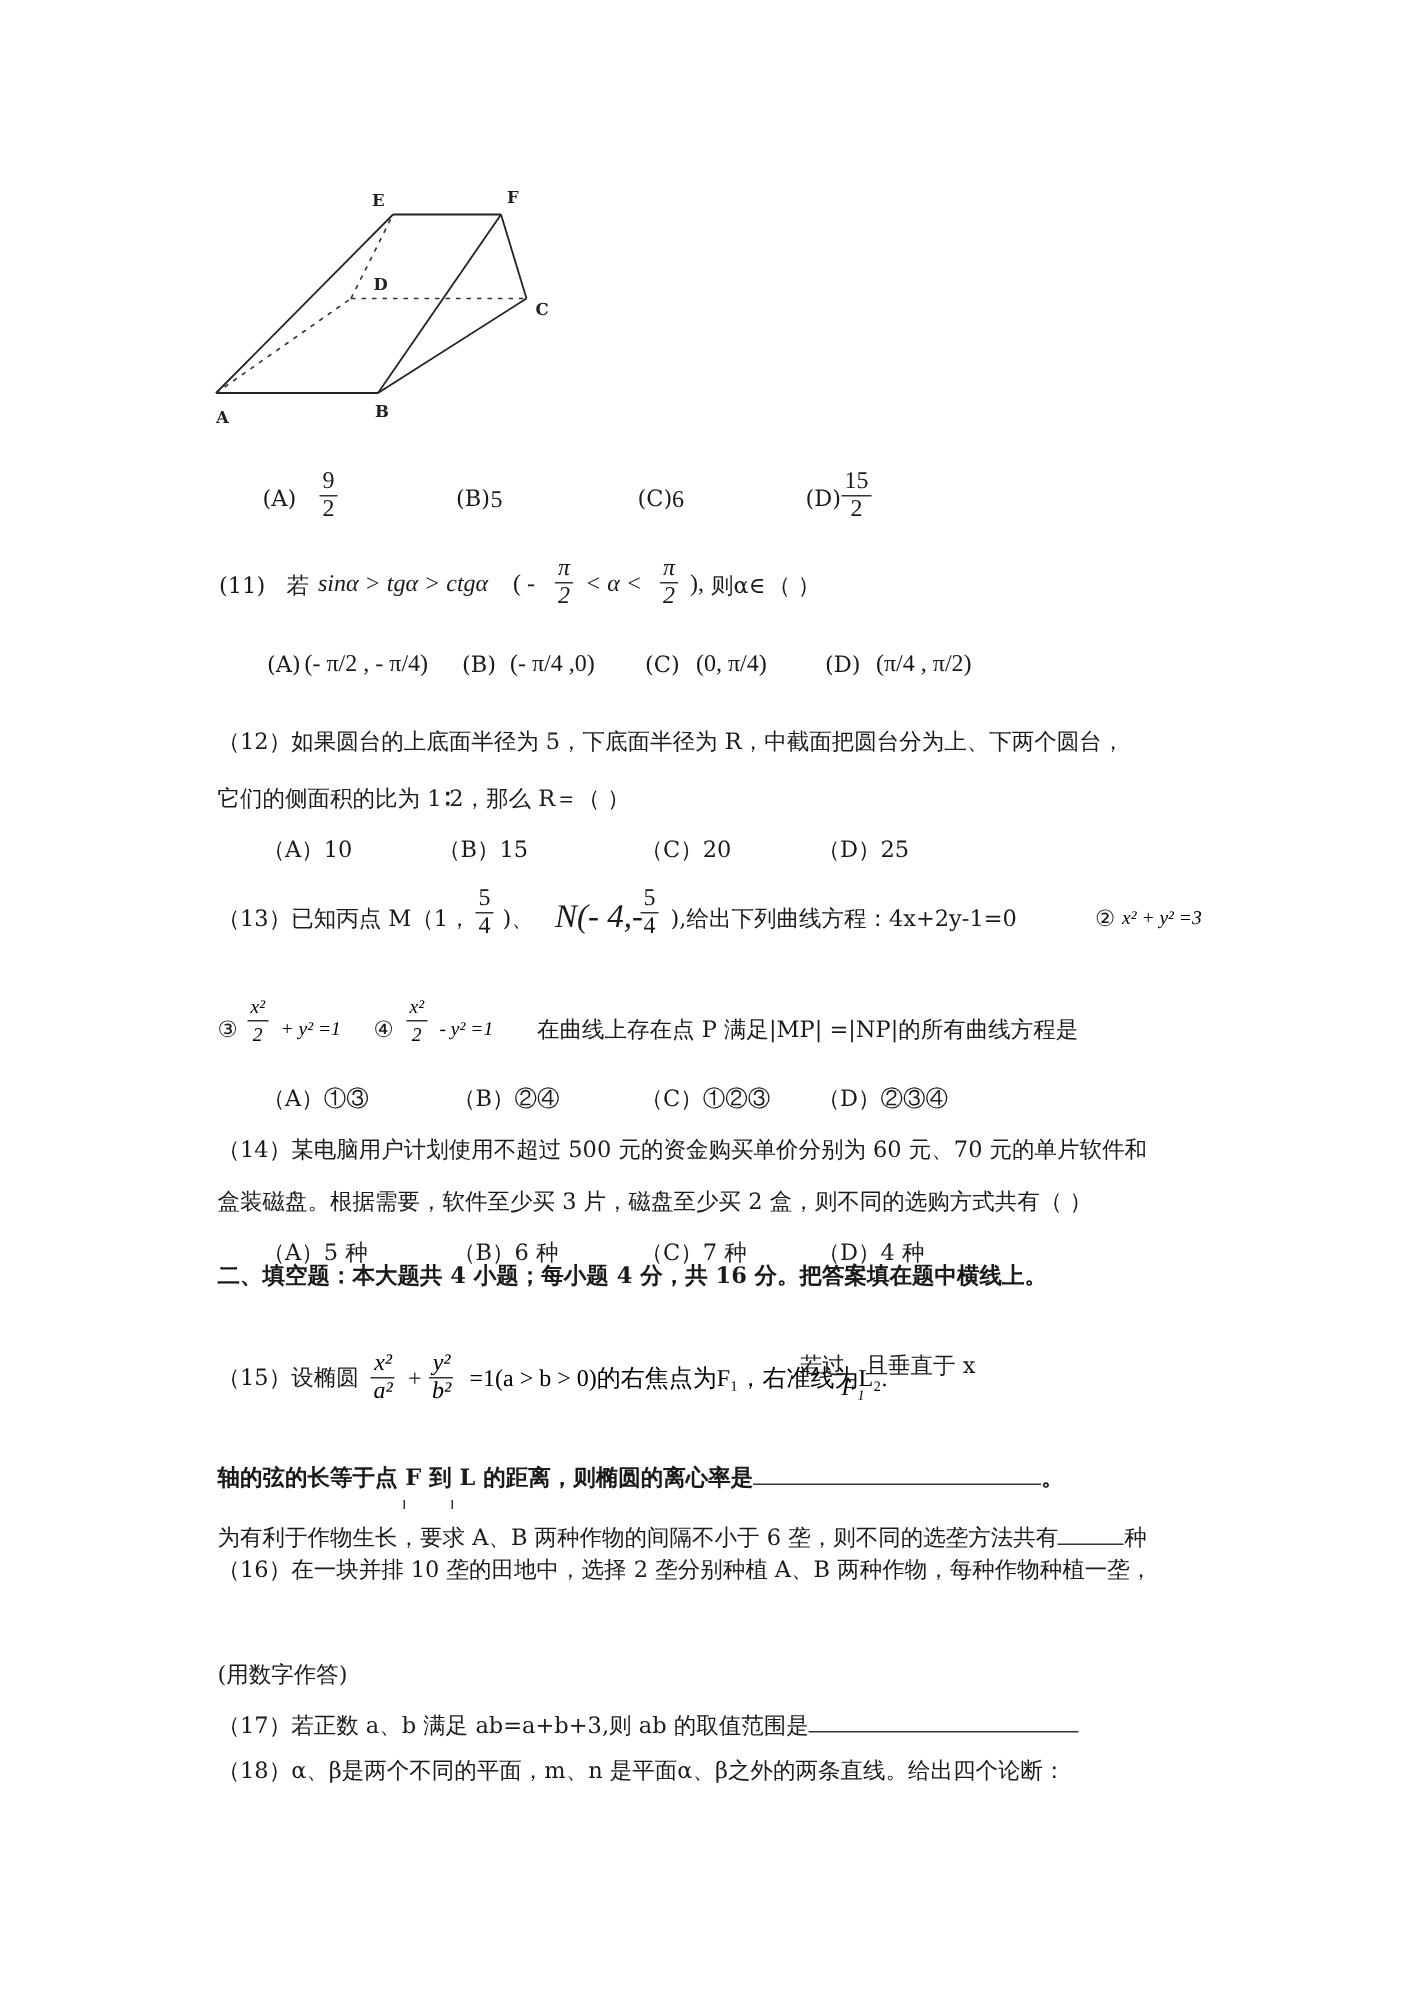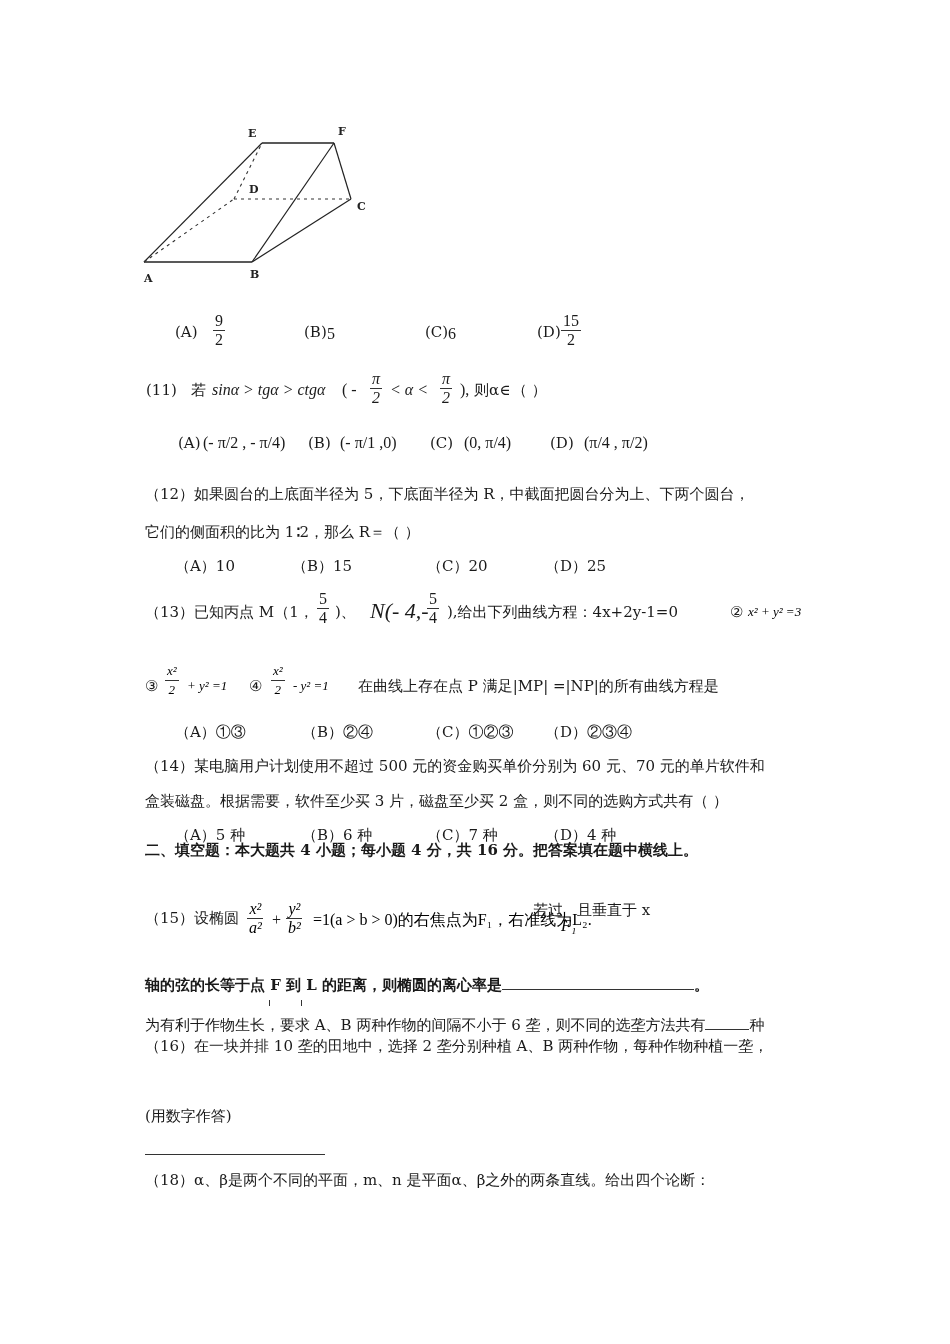--- a/index.html
+++ b/index.html
@@ -80,21 +80,21 @@
   </span>
   <span class="abs math" style="left:314px;top:10px;">),</span>
   <span class="abs" style="left:328px;top:10px;">则α∈</span>
   <span class="abs" style="left:366px;top:10px;">（        ）</span>
 </div>
 
 <div class="abs txt" style="left:178px;top:433px;">
   <span class="abs" style="left:0;top:0;">(A)</span>
   <span class="abs math" style="left:25px;top:0;">(- π/2 , - π/4)</span>
   <span class="abs" style="left:130px;top:0;">(B)</span>
-  <span class="abs math" style="left:162px;top:0;">(- π/1 ,0)</span>
+  <span class="abs math" style="left:162px;top:0;">(- π/4 ,0)</span>
   <span class="abs" style="left:252px;top:0;">(C)</span>
   <span class="abs math" style="left:286px;top:0;">(0, π/4)</span>
   <span class="abs" style="left:372px;top:0;">(D)</span>
   <span class="abs math" style="left:406px;top:0;">(π/4 , π/2)</span>
 </div>
 
 <div class="abs txt" style="left:145px;top:484px;">（12）如果圆台的上底面半径为 5，下底面半径为 R，中截面把圆台分为上、下两个圆台，</div>
 <div class="abs txt" style="left:145px;top:522px;">它们的侧面积的比为 1∶2，那么 R＝（      ）</div>
 <div class="abs txt" style="left:175px;top:556px;">（A）10</div>
 <div class="abs txt" style="left:292px;top:556px;">（B）15</div>
@@ -170,16 +170,16 @@
 <div class="abs" style="left:269px;top:1000px;width:1px;height:6px;background:#333;"></div>
 <div class="abs" style="left:301px;top:1000px;width:1px;height:6px;background:#333;"></div>
 
 <div class="abs txt" style="left:145px;top:1036px;">（16）在一块并排 10  垄的田地中，选择 2 垄分别种植 A、B 两种作物，每种作物种植一垄，</div>
 <div class="abs txt" style="left:145px;top:1015px;text-align:center;">
   <span>为有利于作物生长，要求 A、B 两种作物的间隔不小于 6 垄，则不同的选垄方法共有</span><span class="blank" style="width:44px;"></span><span>种</span>
 </div>
 <div class="abs txt" style="left:145px;top:1106px;">(用数字作答)</div>
 
 <div class="abs txt" style="left:145px;top:1140px;">
-  <span class="blank" style="width:180px;"></span>
+  <span>（17）若正数 a、b 满足 ab=a+b+3,则 ab 的取值范围是</span><span class="blank" style="width:180px;"></span>
 </div>
 
 <div class="abs txt" style="left:145px;top:1170px;">（18）α、β是两个不同的平面，m、n 是平面α、β之外的两条直线。给出四个论断：</div>
 
 </body></html>

